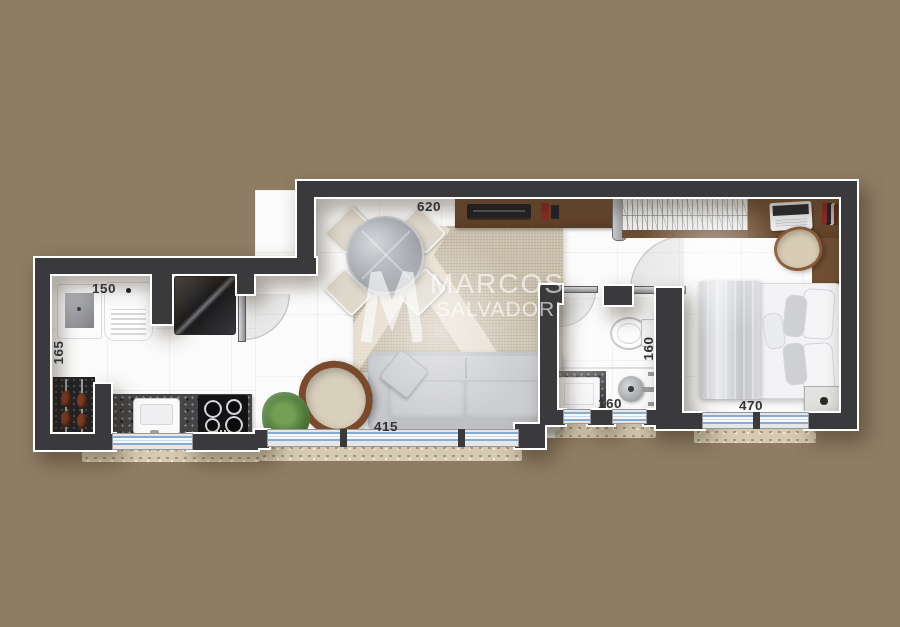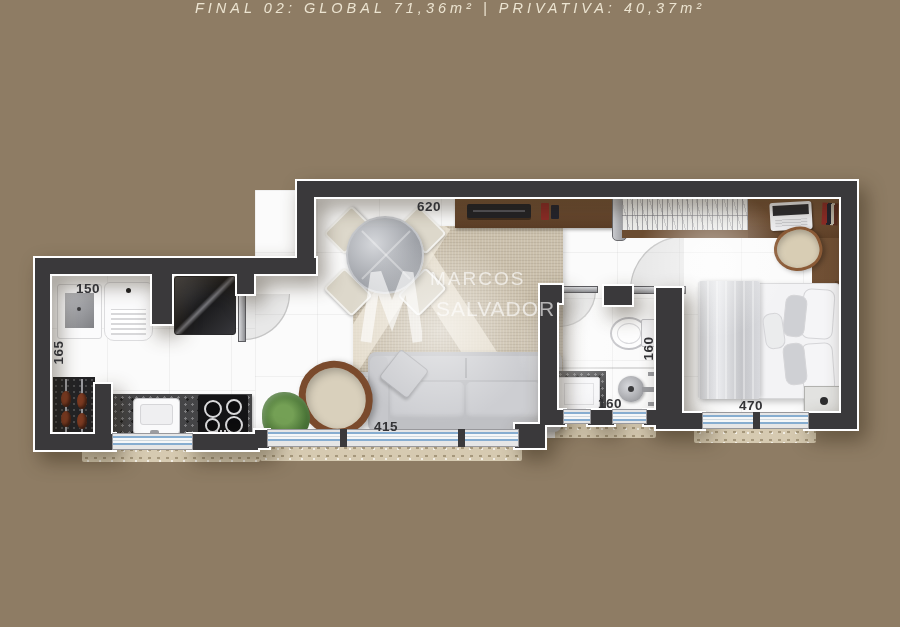--- a/index.html
+++ b/index.html
@@ -240,31 +240,31 @@
   .bu1{left:6px;top:5px;width:14px;height:14px;}
   .bu2{left:28px;top:4px;width:12px;height:12px;}
   .bu3{left:7px;top:23px;width:11px;height:11px;}
   .bu4{left:27px;top:21px;width:14px;height:14px;}
   .cdots{position:absolute;left:18px;top:35px;width:16px;height:3px;
     background:repeating-linear-gradient(90deg,#cfcfd2 0 2px,transparent 2px 4px);}
 
   
   .dim{position:absolute;color:#333336;font-size:13.5px;font-weight:700;letter-spacing:.5px;}
   .l450{left:417px;top:199px;}
-  .l150{left:76px;top:281px;}
+  .l150{left:92px;top:281px;}
   .l165{left:41px;top:345px;width:34px;text-align:center;transform:rotate(-90deg);}
   .l415{left:374px;top:419px;}
   .l160v{left:631px;top:341px;width:34px;text-align:center;transform:rotate(-90deg);}
   .l160h{left:598px;top:396px;}
   .l260{left:739px;top:398px;}
 
   
   .wm{left:360px;top:260px;width:220px;height:110px;}
   .wm .mlogo{position:absolute;left:0px;top:8px;}
-  .wm .t1{position:absolute;left:70px;top:8px;font-size:19px;letter-spacing:2px;}
+  .wm .t1{position:absolute;left:70px;top:8px;font-size:28px;letter-spacing:2px;}
   .wm .t2{position:absolute;left:76px;top:37px;font-size:21px;letter-spacing:1px;}
   .wm .tagbox{position:absolute;left:77px;top:64px;width:106px;border:2px solid rgba(255,255,255,.62);
       padding:2px 0;text-align:center;font-size:12px;letter-spacing:5px;}
 </style>
 </head>
 <body>
 
 <div class="canvas">
 
   <div class="sills">
@@ -431,14 +431,13 @@
   </div>
 
   <div class="wm">
     <svg class="mlogo" width="62" height="78" viewBox="0 0 62 78">
       <polyline points="6,74 16,5 32,48 48,5 58,74" fill="none" stroke="rgba(255,255,255,0.62)" stroke-width="11" stroke-linecap="butt" stroke-linejoin="miter"></polyline>
     </svg>
     <div class="t1">MARCOS</div>
     <div class="t2">SALVADORI</div>
   </div>
 
-  <div class="caption">FINAL 02: GLOBAL 71,36m² | PRIVATIVA: 40,37m²</div>
 </div>
 
 </body></html>

